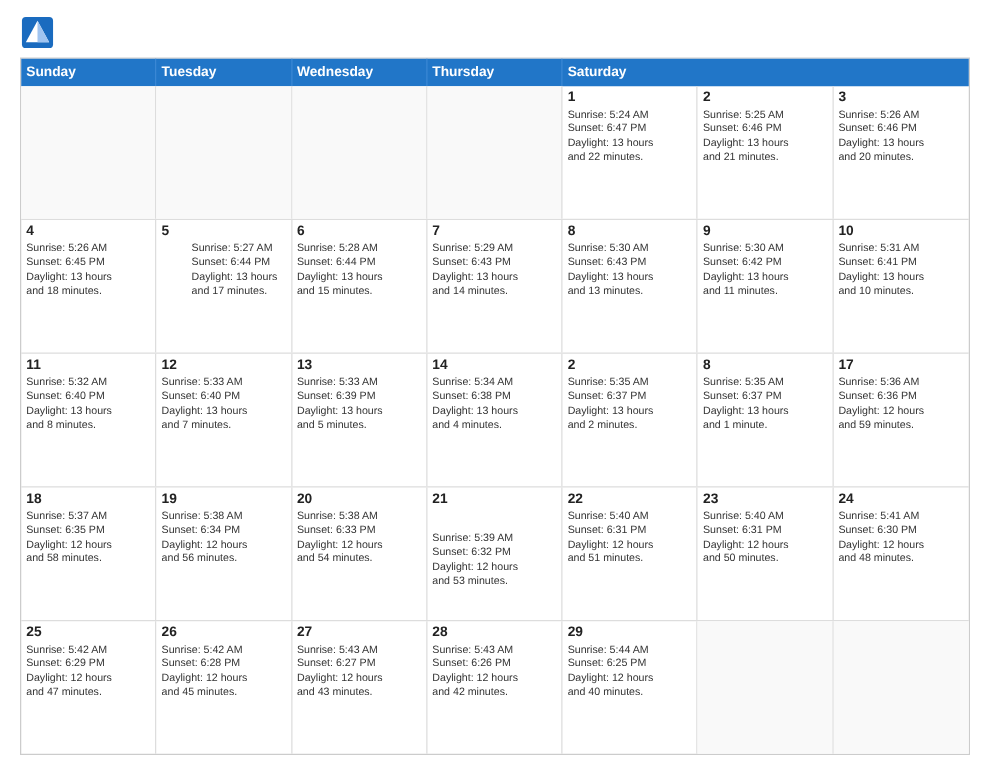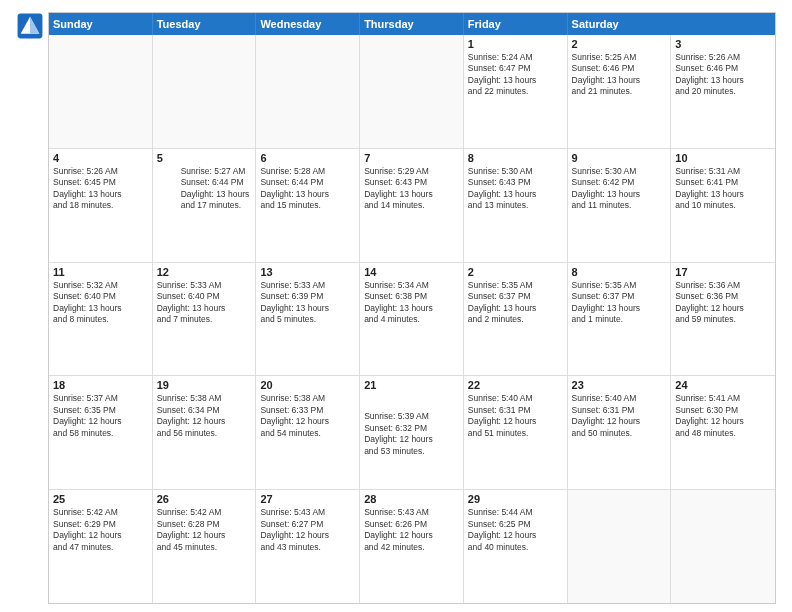--- a/index.html
+++ b/index.html
@@ -8,21 +8,21 @@
       background: #fff;
       width: 792px;
       height: 612px;
       overflow: hidden;
     }
     .page {
       width: 792px;
       height: 612px;
       padding: 12px 16px 8px 16px;
       display: flex;
-      flex-direction: row;
+      flex-direction: column;
     }
     .header {
       display: flex;
       align-items: flex-start;
       justify-content: space-between;
       margin-bottom: 6px;
     }
     .logo {
       display: flex;
       align-items: center;
@@ -136,21 +136,20 @@
       <div class="subtitle"></div>
     </div>
   </div>
 
   <div class="calendar">
     <div class="cal-header" id="cal-header">
         <div class="cal-header-cell">Sunday</div>
         <div class="cal-header-cell">Tuesday</div>
         <div class="cal-header-cell">Wednesday</div>
         <div class="cal-header-cell">Thursday</div>
-        <div class="cal-header-cell">Friday</div>
         <div class="cal-header-cell">Saturday</div>
       </div>
     <div class="cal-body" id="cal-body">
         <div class="cal-row">
           <div class="cal-cell empty"></div>
           <div class="cal-cell empty"></div>
           <div class="cal-cell empty"></div>
           <div class="cal-cell empty"></div>
           <div class="cal-cell">
             <div class="day-num">1</div>

